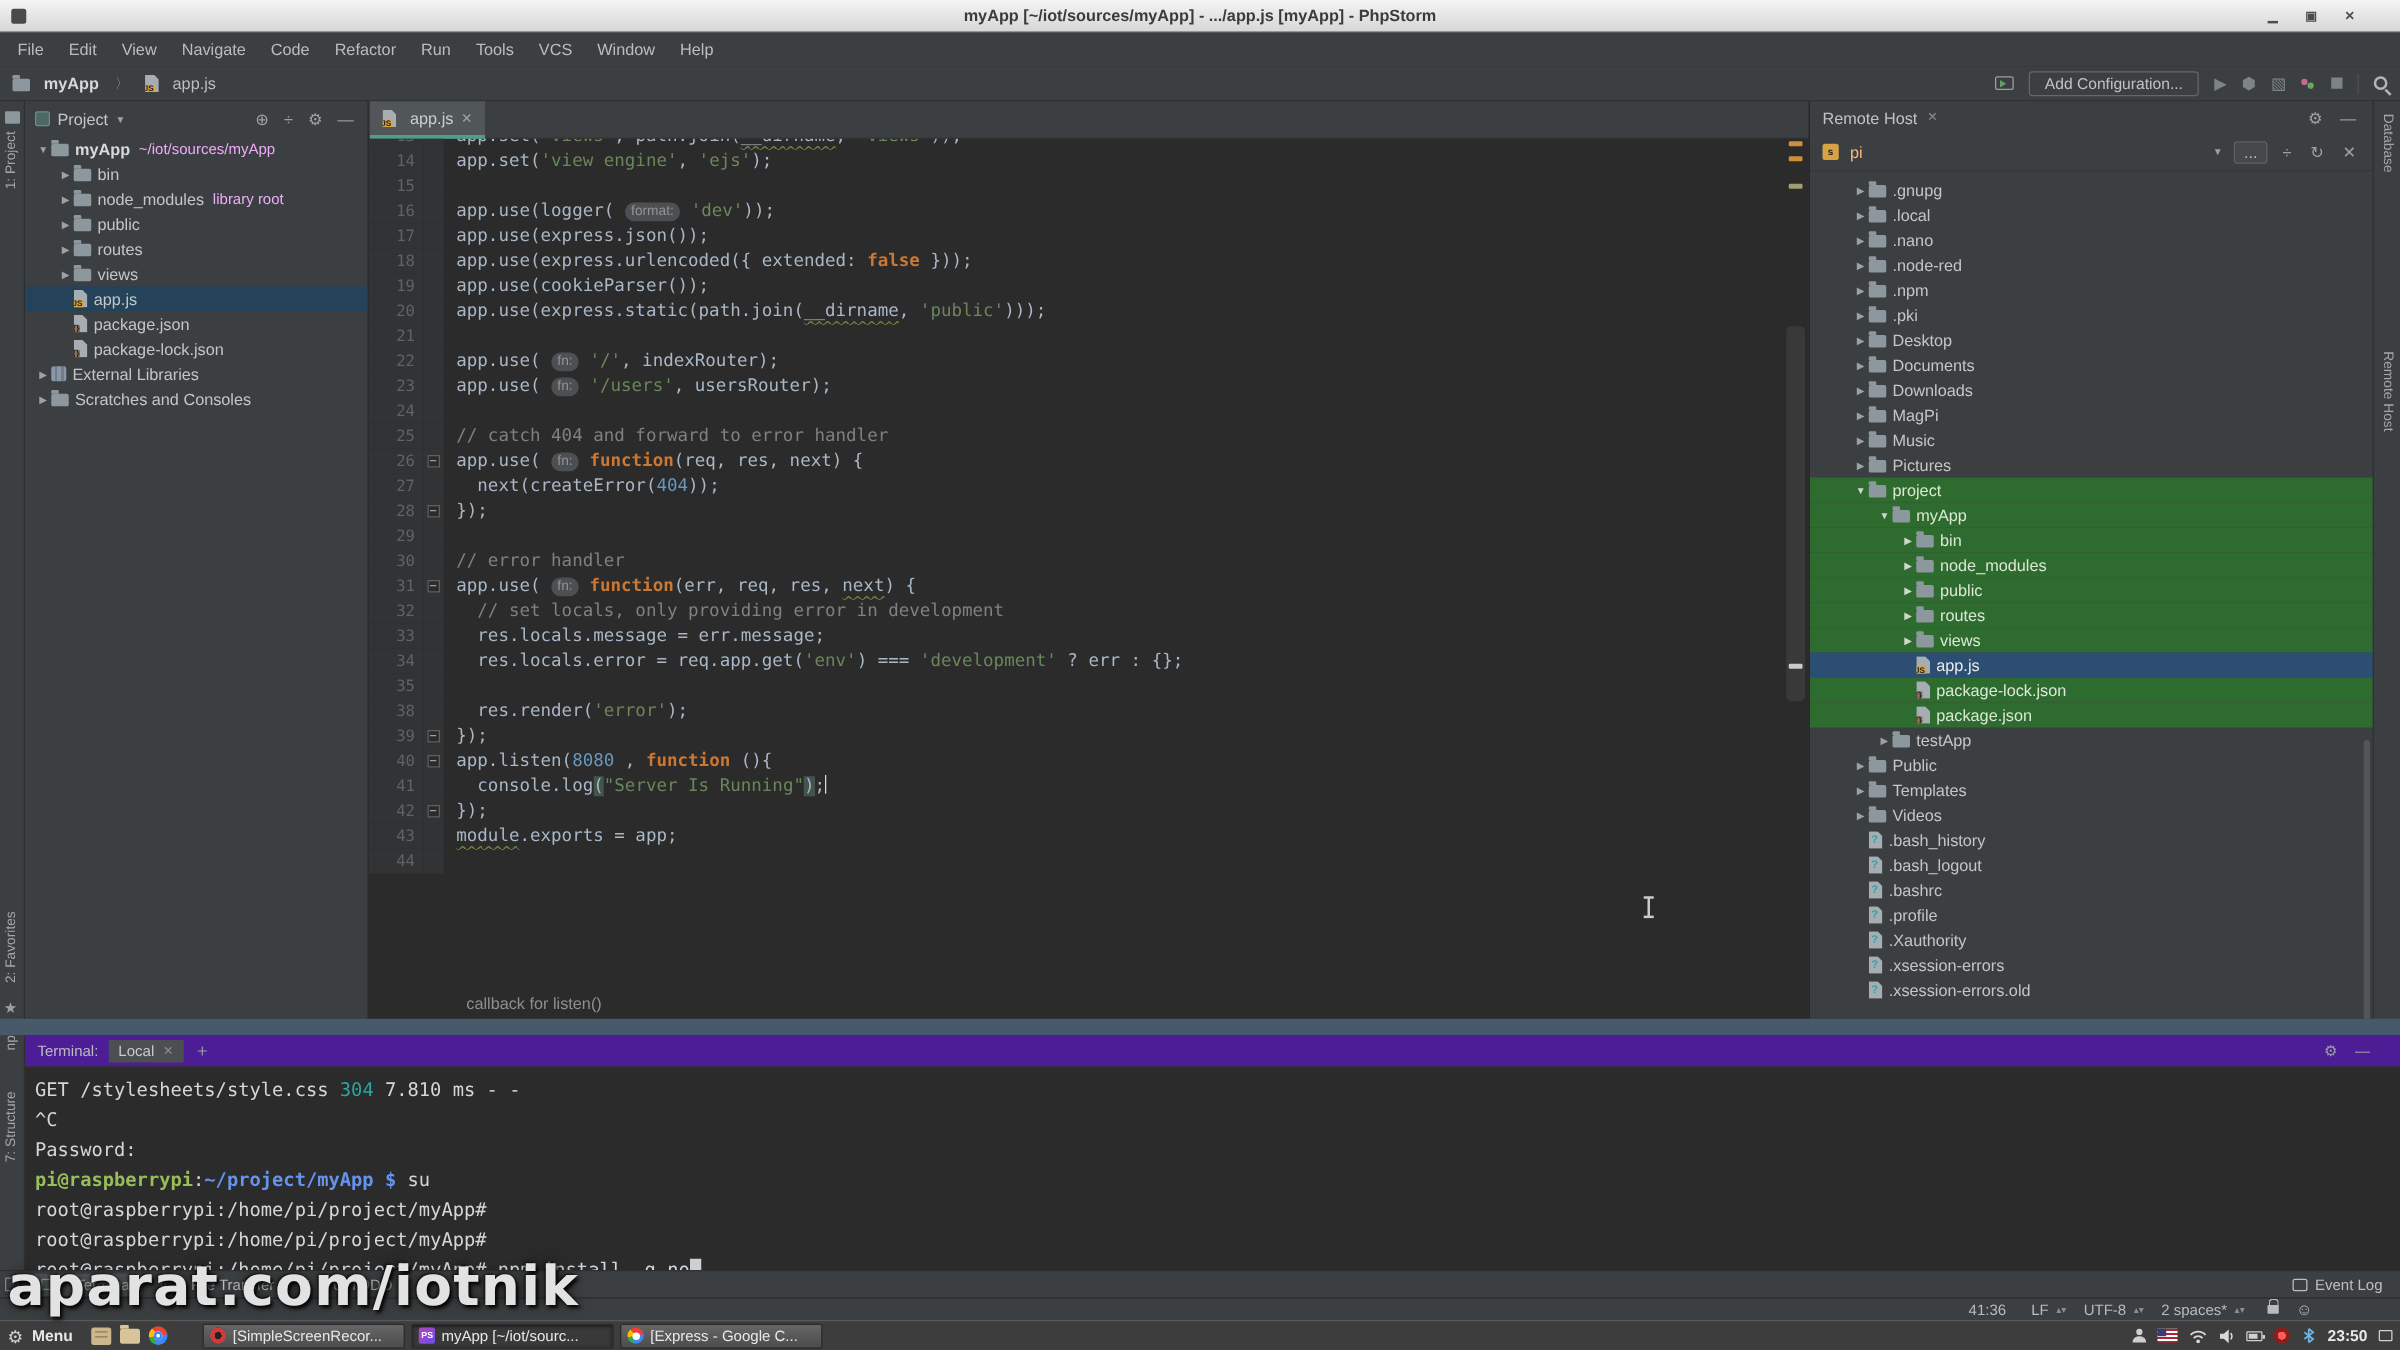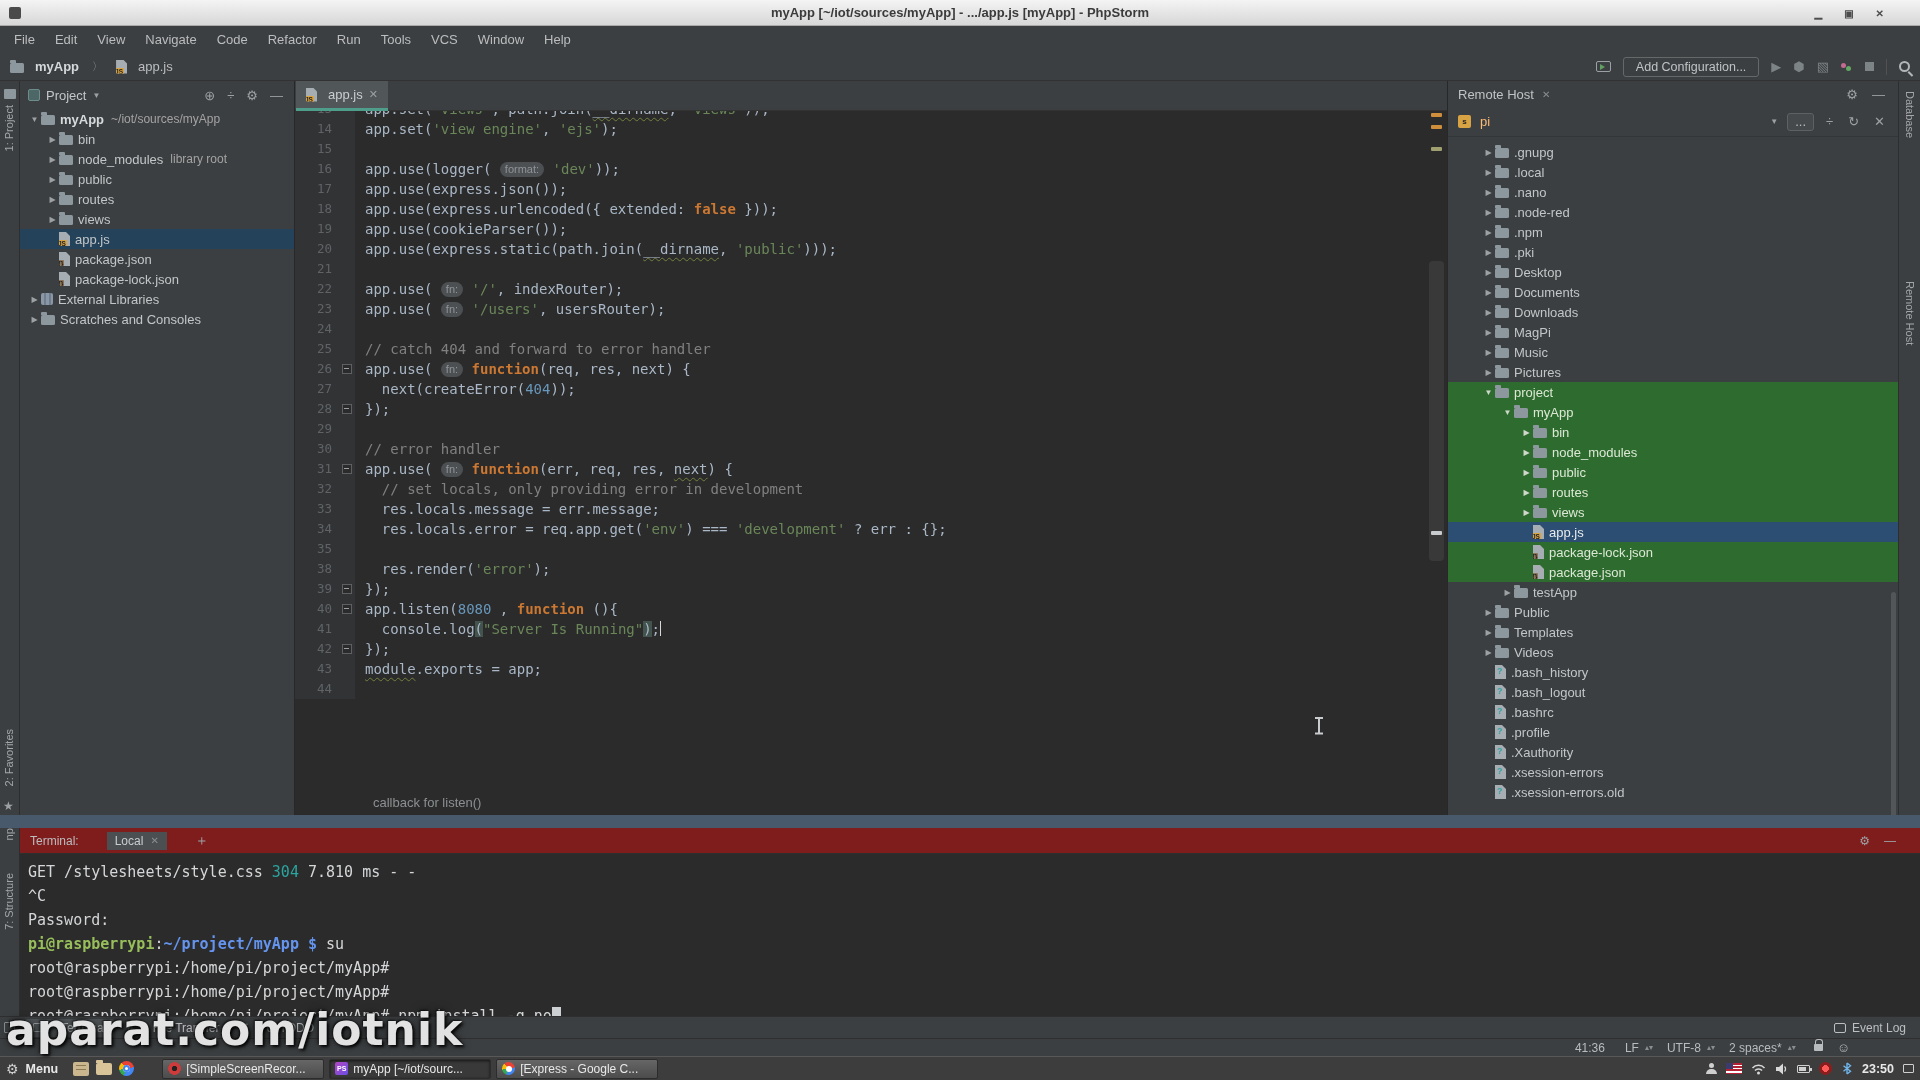--- a/index.html
+++ b/index.html
@@ -56,21 +56,21 @@
   .trow{display:flex;align-items:center;height:20px;white-space:nowrap;color:#c3c6c8}
   .arrow{width:13px;flex:none;font-size:8px;color:#9da1a4;text-align:center}
   .ic{flex:none;margin-right:5px;position:relative;display:inline-block}
   .ic-folder,.ic-scratch{width:14px;height:10px;background:#8d979e;border-radius:1.5px;margin-top:2px}
   .ic-folder::before,.ic-scratch::before{content:"";position:absolute;top:-3px;left:0;width:6px;height:3px;background:#8d979e;border-radius:1px 1px 0 0}
   .ic-js,.ic-json,.ic-file{width:11px;height:14px;background:#a6adb3;clip-path:polygon(0 0,7px 0,11px 4px,11px 14px,0 14px)}
   .fbadge{position:absolute;left:-2px;bottom:-1px;background:#d8a343;color:#222;font-size:6.5px;font-weight:bold;line-height:7px;padding:0 1px;border-radius:1px;clip-path:none}
   .jbadge{position:absolute;left:-2px;bottom:-1px;background:#8a7356;color:#222;font-size:7px;font-weight:bold;line-height:7px;padding:0 1px;border-radius:1px}
   .fq{position:absolute;left:2px;top:1px;font-size:9px;font-weight:bold;color:#35a3a3}
   .ic-lib{width:12px;height:12px;border-radius:2px;background:repeating-linear-gradient(90deg,#8a97a6 0 3px,#6f7d8c 3px 5px)}
-  .suffix{color:#a3a3a3;margin-left:7px;font-size:12px}
+  .suffix{color:#f0abfc;margin-left:7px;font-size:12px}
   .tl-bold{font-weight:bold;color:#d7dadc}
   .hl-sel{background:#24435a}
   .hl-blue{background:#2b4e72}
   .hl-blue .tl{color:#e9ebec}
   .hl-green{background:#2e6b2e}
   .hl-green .tl{color:#dce8d6}
   .hl-green .arrow{color:#cfd8ca}
 
   
   .editor{position:absolute;left:295px;top:81px;width:1152px;height:734px;background:#2b2b2b}
@@ -109,21 +109,21 @@
   .rhead .spacer,.rtool .spacer{flex:1}
   .rtool{height:30px;display:flex;align-items:center;gap:9px;padding:0 10px;border-bottom:1px solid #333638}
   .sftp{width:13px;height:13px;background:#d8a343;border-radius:2px;color:#222;font-size:8px;font-weight:bold;text-align:center;line-height:13px}
   .dotsbtn{border:1px solid #5e6162;background:#45494b;border-radius:3px;padding:0 7px;color:#b9bcbe;line-height:16px}
   .rtree{position:relative;padding-top:5px}
   .rthumb{position:absolute;right:2px;top:455px;width:5px;height:235px;background:rgba(255,255,255,.12);border-radius:3px}
 
   
   .splitband{position:absolute;left:0;top:815px;width:1920px;height:13px;background:#47596b}
   .terminal{position:absolute;left:20px;top:828px;width:1900px;height:188px;background:#2b2b2b}
-  .thead{height:26px;background:#7f1d1d;border-bottom:1px solid #2f2f2f;display:flex;align-items:center;gap:28px;padding:0 10px;font-size:12px}
+  .thead{height:26px;background:#4c1d95;border-bottom:1px solid #2f2f2f;display:flex;align-items:center;gap:8px;padding:0 10px;font-size:12px}
   .ttab{background:#4b4f51;padding:2px 8px;display:flex;align-items:center;gap:7px;color:#c9ccce}
   .tplus{color:#9da1a4;font-size:14px}
   .thead-icons{margin-left:auto;display:flex;gap:14px;padding-right:14px;color:#9da1a4}
   .tbody{padding:6px 0 0 8px;font-family:"DejaVu Sans Mono",monospace;font-size:15px}
   .tline{height:24px;line-height:24px;white-space:pre}
   .t-d{color:#d4d6d8}
   .t-green{color:#97be5a;font-weight:bold}
   .t-blue{color:#6494ed;font-weight:bold}
   .t-cyan{color:#2aa5a0}
   .t-cursor{display:inline-block;width:9px;height:17px;background:#cdd0d3;vertical-align:-3px}

